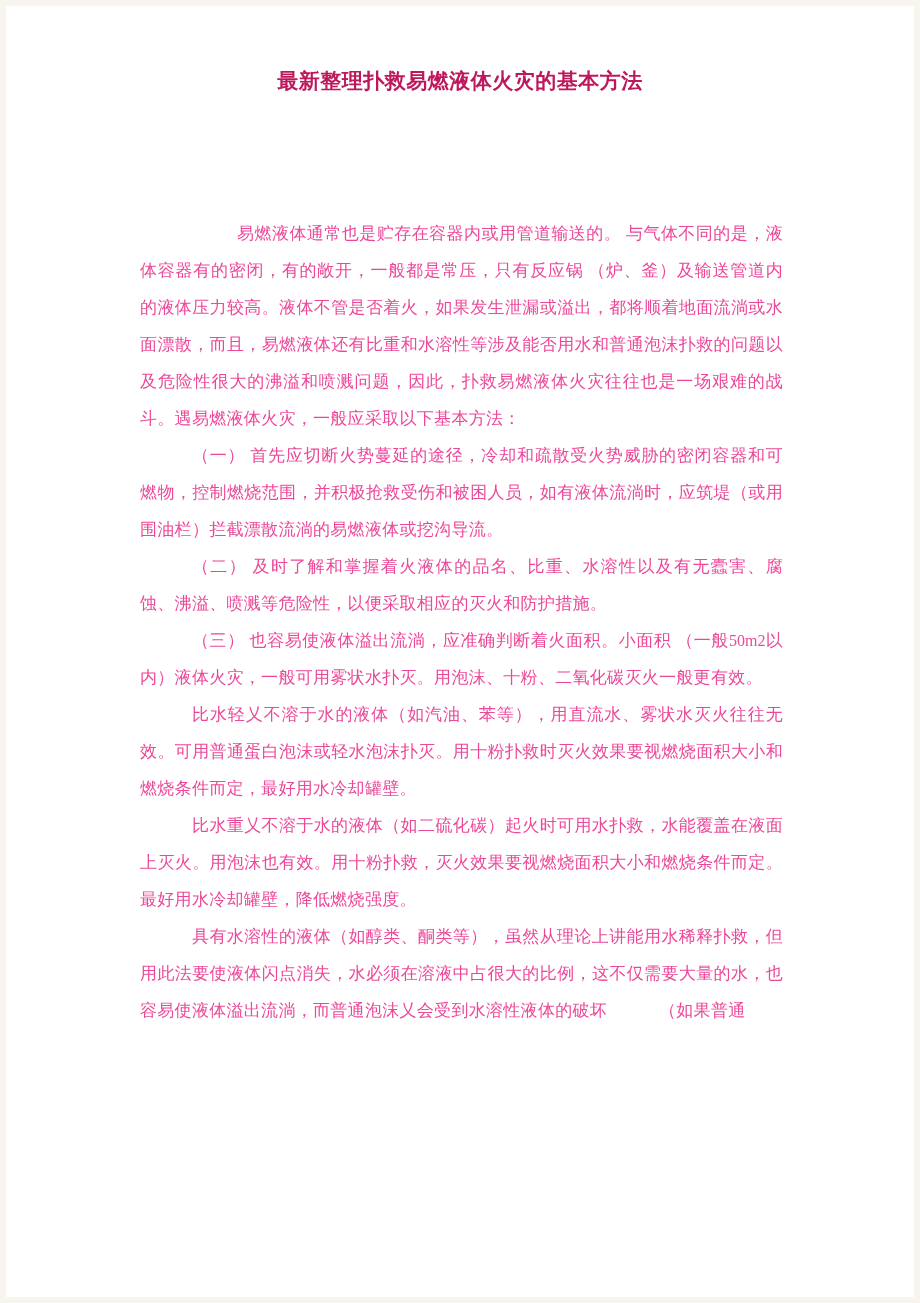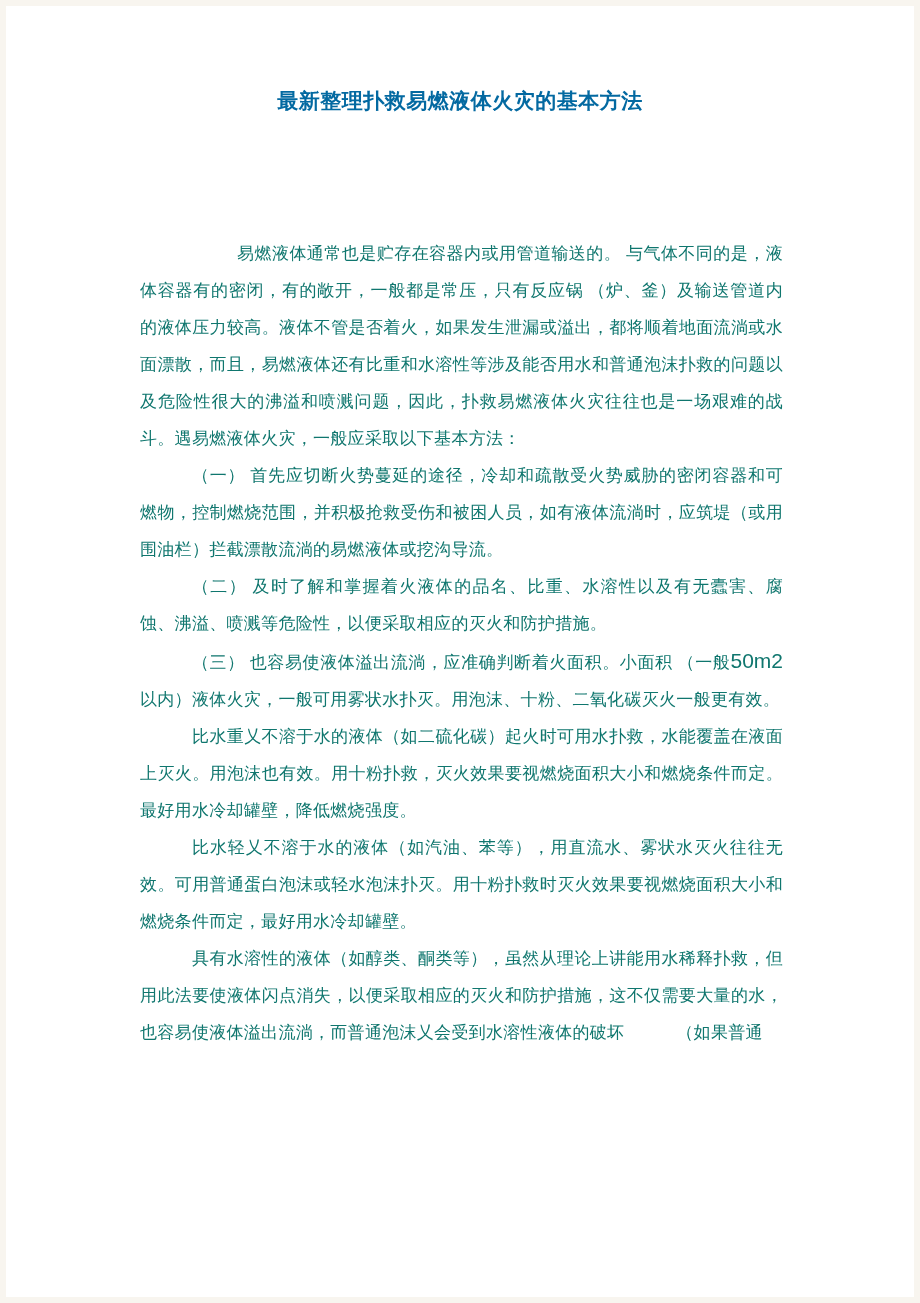--- a/index.html
+++ b/index.html
@@ -17,48 +17,48 @@
   .page {
     position: absolute;
     left: 6px;
     top: 6px;
     width: 908px;
     height: 1291px;
     background: #ffffff;
   }
   .title {
     margin: 0;
-    padding-top: 80px;
+    padding-top: 60px;
     text-align: center;
     font-size: 21px;
     line-height: 30px;
     font-weight: bold;
-    color: #0369a1;
+    color: #be185d;
     letter-spacing: 0.5px;
   }
   .content {
     margin: 119px 8px 0 134px;
     width: 643px;
     font-size: 17px;
     line-height: 37px;
     letter-spacing: 0.3px;
-    color: #0f766e;
+    color: #ec4899;
     text-align: justify;
   }
   .para {
     margin: 0;
     padding: 0;
     text-indent: 52px;
   }
   .para.first-para {
     text-indent: 97px;
   }
   .latin {
-    font-family: Liberation Sans, sans-serif;
-    font-size: 21px;
+    font-family: Liberation Serif, serif;
+    font-size: 16px;
     letter-spacing: 0;
   }
 </style>
 </head>
 <body>
 
 <div class="page">
 
   <h1 class="title">最新整理扑救易燃液体火灾的基本方法</h1>
 
@@ -66,20 +66,20 @@
 
     <p class="para first-para">易燃液体通常也是贮存在容器内或用管道输送的。 与气体不同的是，液体容器有的密闭，有的敞开，一般都是常压，只有反应锅 （炉、釜）及输送管道内的液体压力较高。液体不管是否着火，如果发生泄漏或溢出，都将顺着地面流淌或水面漂散，而且，易燃液体还有比重和水溶性等涉及能否用水和普通泡沫扑救的问题以及危险性很大的沸溢和喷溅问题，因此，扑救易燃液体火灾往往也是一场艰难的战斗。遇易燃液体火灾，一般应采取以下基本方法：</p>
 
     <p class="para">（一） 首先应切断火势蔓延的途径，冷却和疏散受火势威胁的密闭容器和可燃物，控制燃烧范围，并积极抢救受伤和被困人员，如有液体流淌时，应筑堤（或用围油栏）拦截漂散流淌的易燃液体或挖沟导流。</p>
 
     <p class="para">（二） 及时了解和掌握着火液体的品名、比重、水溶性以及有无蠹害、腐蚀、沸溢、喷溅等危险性，以便采取相应的灭火和防护措施。</p>
 
     <p class="para"><span>（三） 也容易使液体溢出流淌，应准确判断着火面积。小面积 （一般</span><span class="latin">50m2</span><span>以内）液体火灾，一般可用雾状水扑灭。用泡沫、十粉、二氧化碳灭火一般更有效。</span></p>
 
 
+    <p class="para">比水轻乂不溶于水的液体（如汽油、苯等），用直流水、雾状水灭火往往无效。可用普通蛋白泡沫或轻水泡沫扑灭。用十粉扑救时灭火效果要视燃烧面积大小和燃烧条件而定，最好用水冷却罐壁。</p>
+
     <p class="para">比水重乂不溶于水的液体（如二硫化碳）起火时可用水扑救，水能覆盖在液面上灭火。用泡沫也有效。用十粉扑救，灭火效果要视燃烧面积大小和燃烧条件而定。最好用水冷却罐壁，降低燃烧强度。</p>
 
-    <p class="para">比水轻乂不溶于水的液体（如汽油、苯等），用直流水、雾状水灭火往往无效。可用普通蛋白泡沫或轻水泡沫扑灭。用十粉扑救时灭火效果要视燃烧面积大小和燃烧条件而定，最好用水冷却罐壁。</p>
-
-    <p class="para">具有水溶性的液体（如醇类、酮类等），虽然从理论上讲能用水稀释扑救，但用此法要使液体闪点消失，以便采取相应的灭火和防护措施，这不仅需要大量的水，也容易使液体溢出流淌，而普通泡沫乂会受到水溶性液体的破坏　　　（如果普通</p>
+    <p class="para">具有水溶性的液体（如醇类、酮类等），虽然从理论上讲能用水稀释扑救，但用此法要使液体闪点消失，水必须在溶液中占很大的比例，这不仅需要大量的水，也容易使液体溢出流淌，而普通泡沫乂会受到水溶性液体的破坏　　　（如果普通</p>
 
   </div>
 </div>
 
 </body></html>

